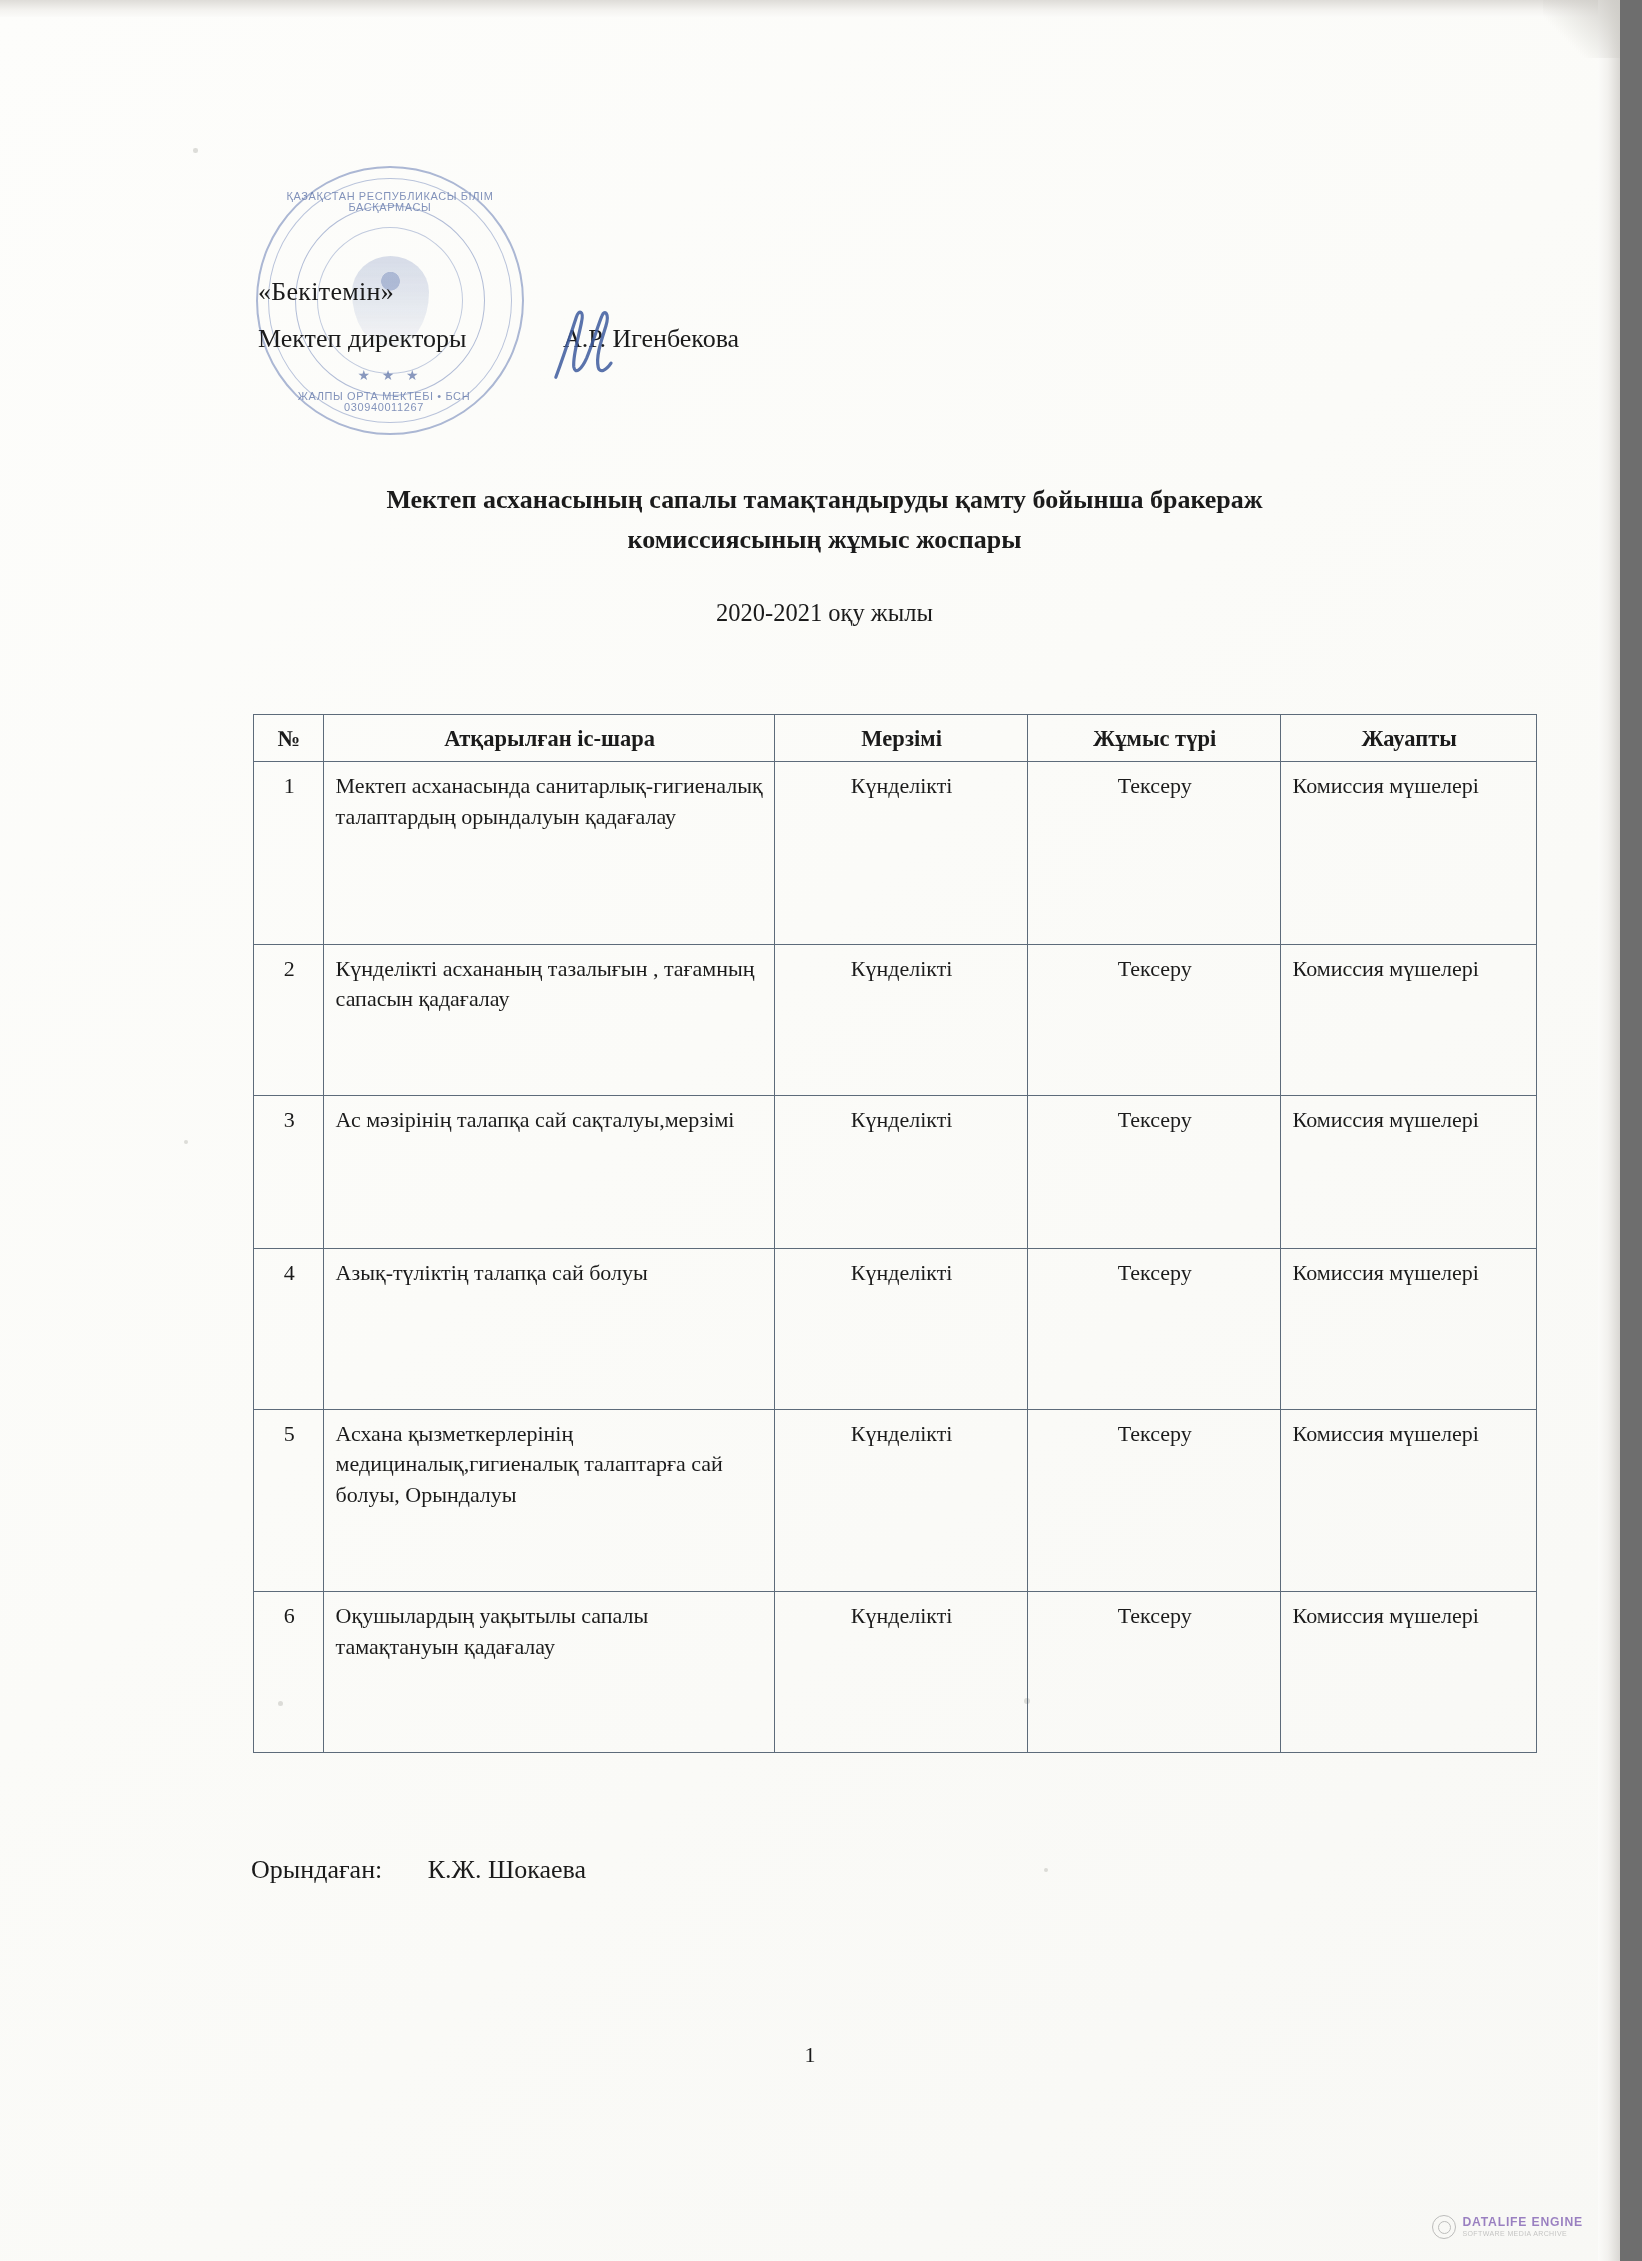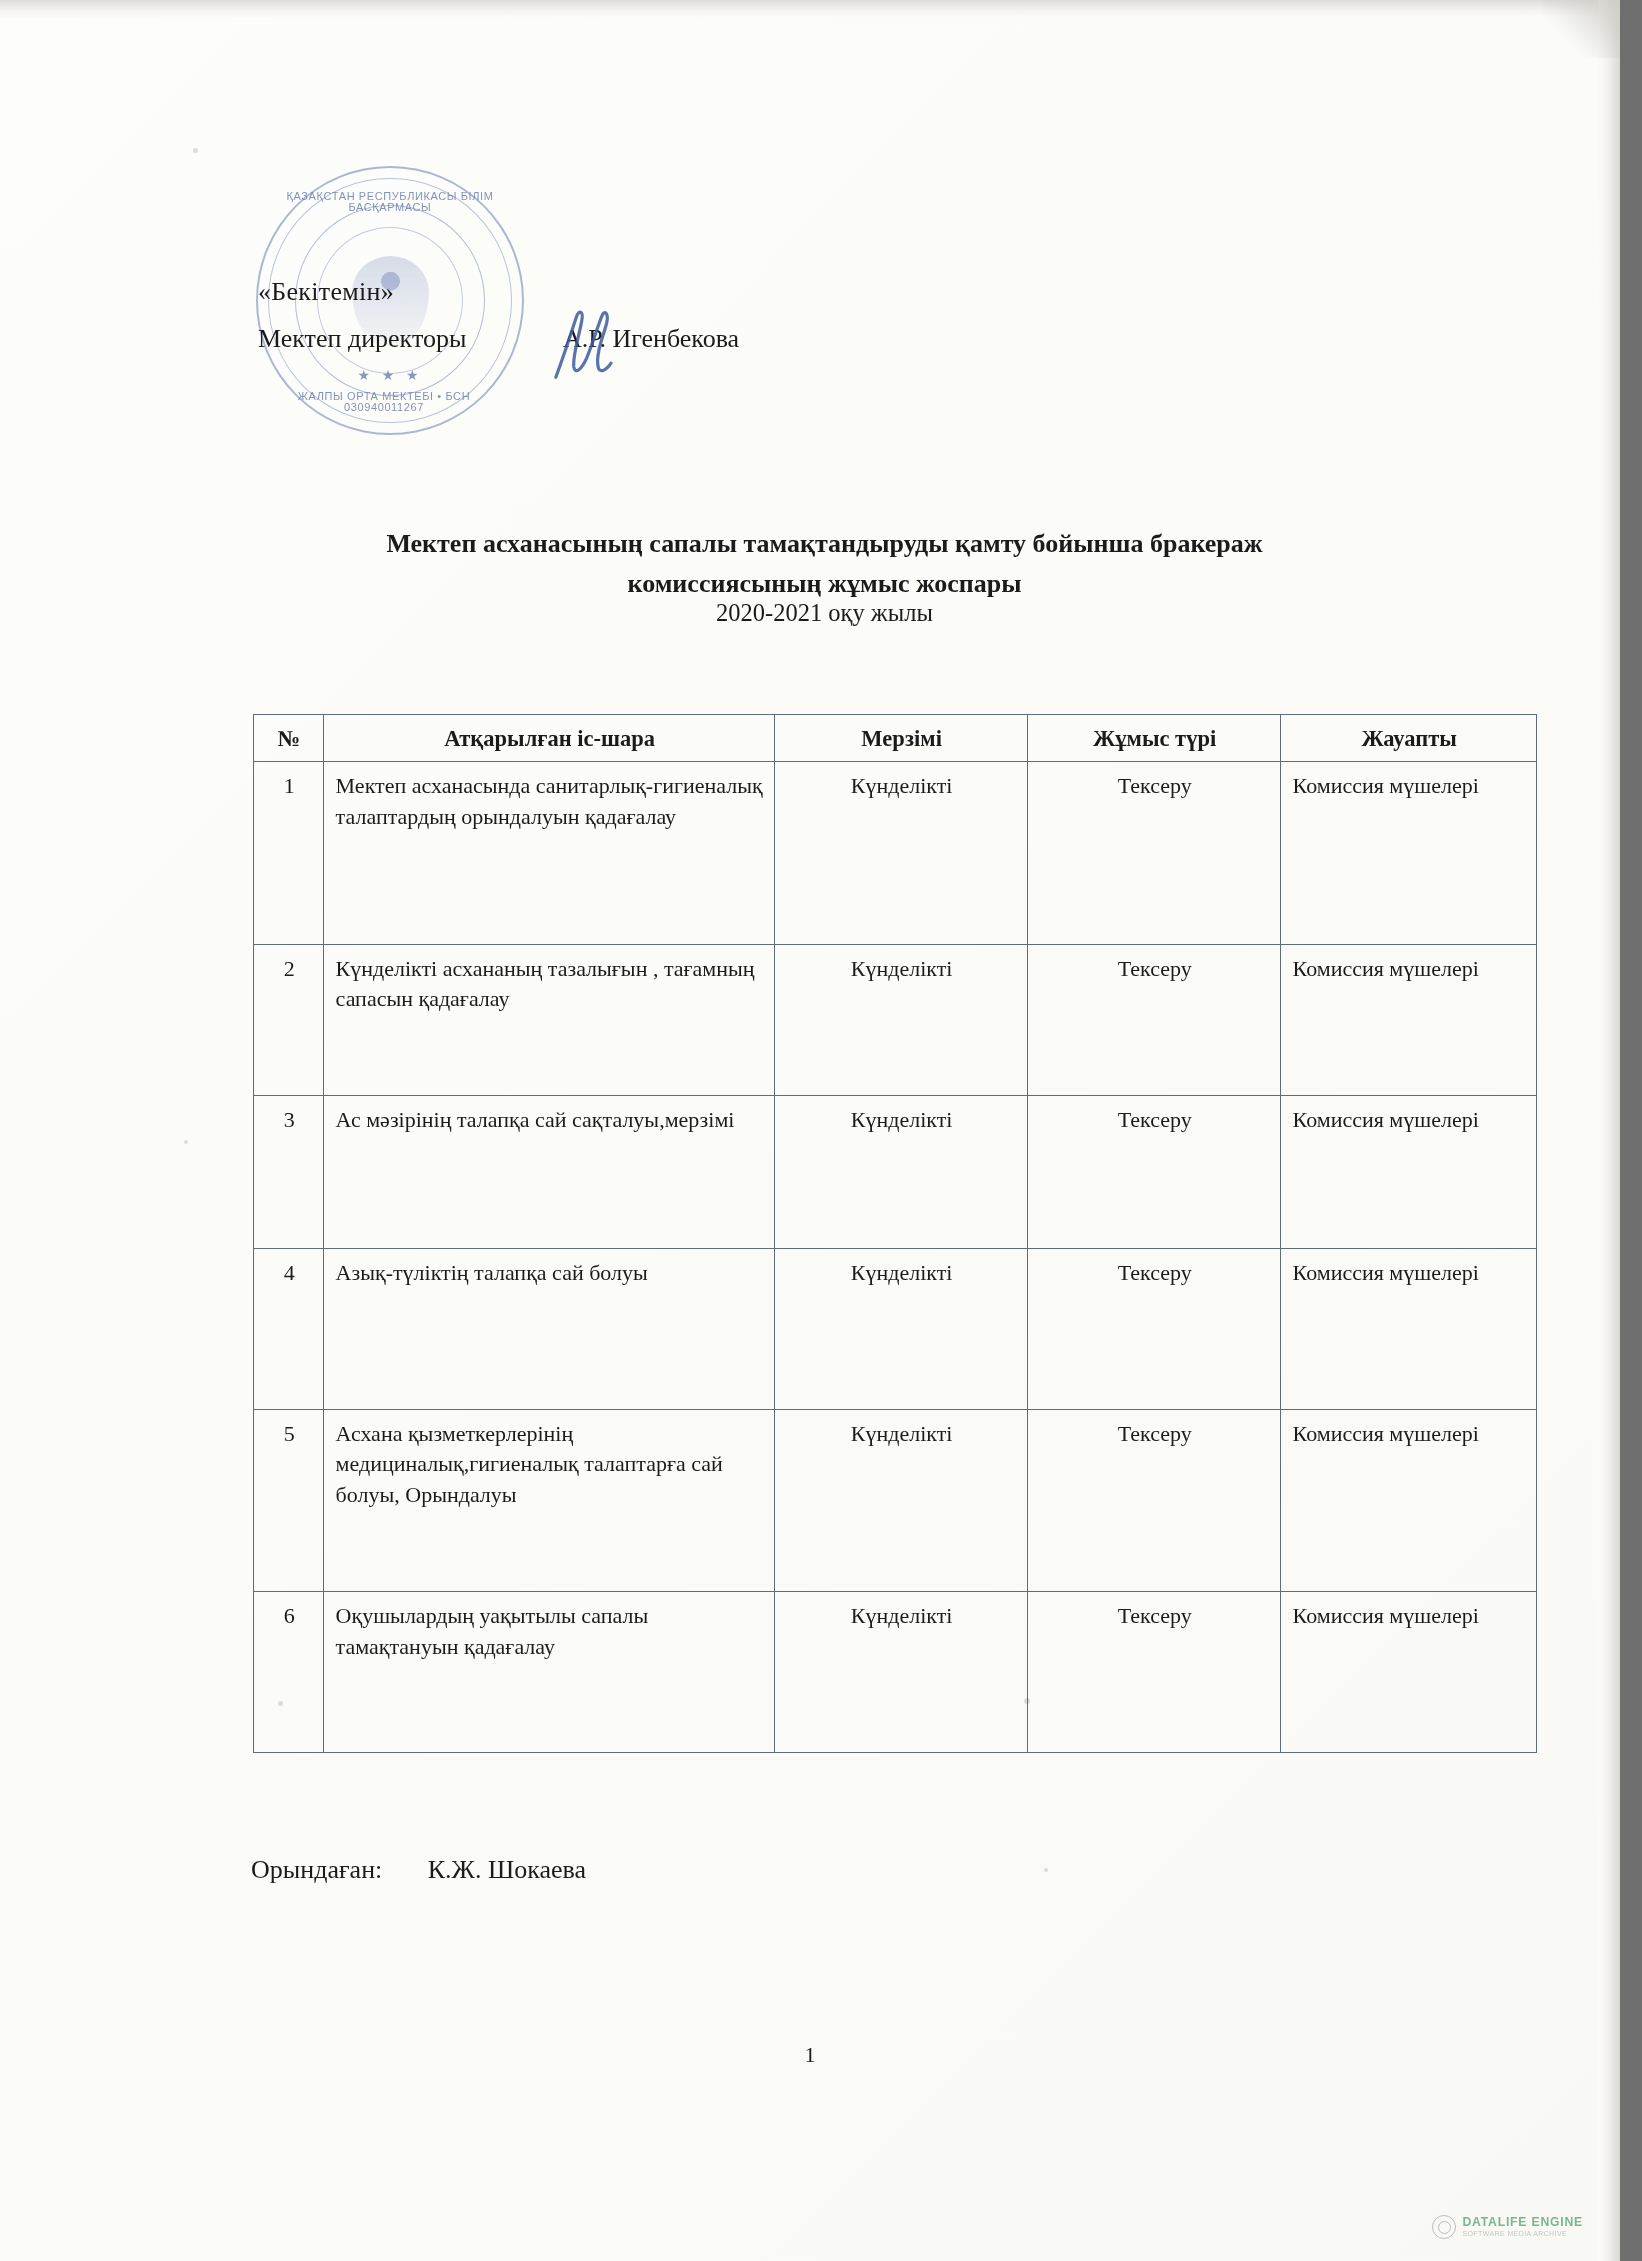--- a/index.html
+++ b/index.html
@@ -152,21 +152,20 @@
   
   .doc-title {
     position: absolute;
     left: 232px;
     top: 480px;
     width: 1185px;
     text-align: center;
     font-weight: bold;
     font-size: 26px;
     line-height: 1.55;
-    margin-top: 44px;
   }
   .doc-year {
     position: absolute;
     left: 232px;
     top: 599px;
     width: 1185px;
     text-align: center;
     font-weight: normal;
     font-size: 24.5px;
   }
@@ -265,21 +264,21 @@
     border-radius: 50%;
     border: 1.9px solid #8a8a8a;
   }
   .wm-text {
     font-family: "Liberation Sans", sans-serif;
     line-height: 1.1;
   }
   .wm-title {
     font-size: 12.2px;
     letter-spacing: 0.8px;
-    color: #15803d;
+    color: #4c1d95;
     font-weight: bold;
   }
   .wm-sub {
     font-size: 7px;
     letter-spacing: 0.4px;
     color: #9a9a9a;
   }
 
   
   .speck {

